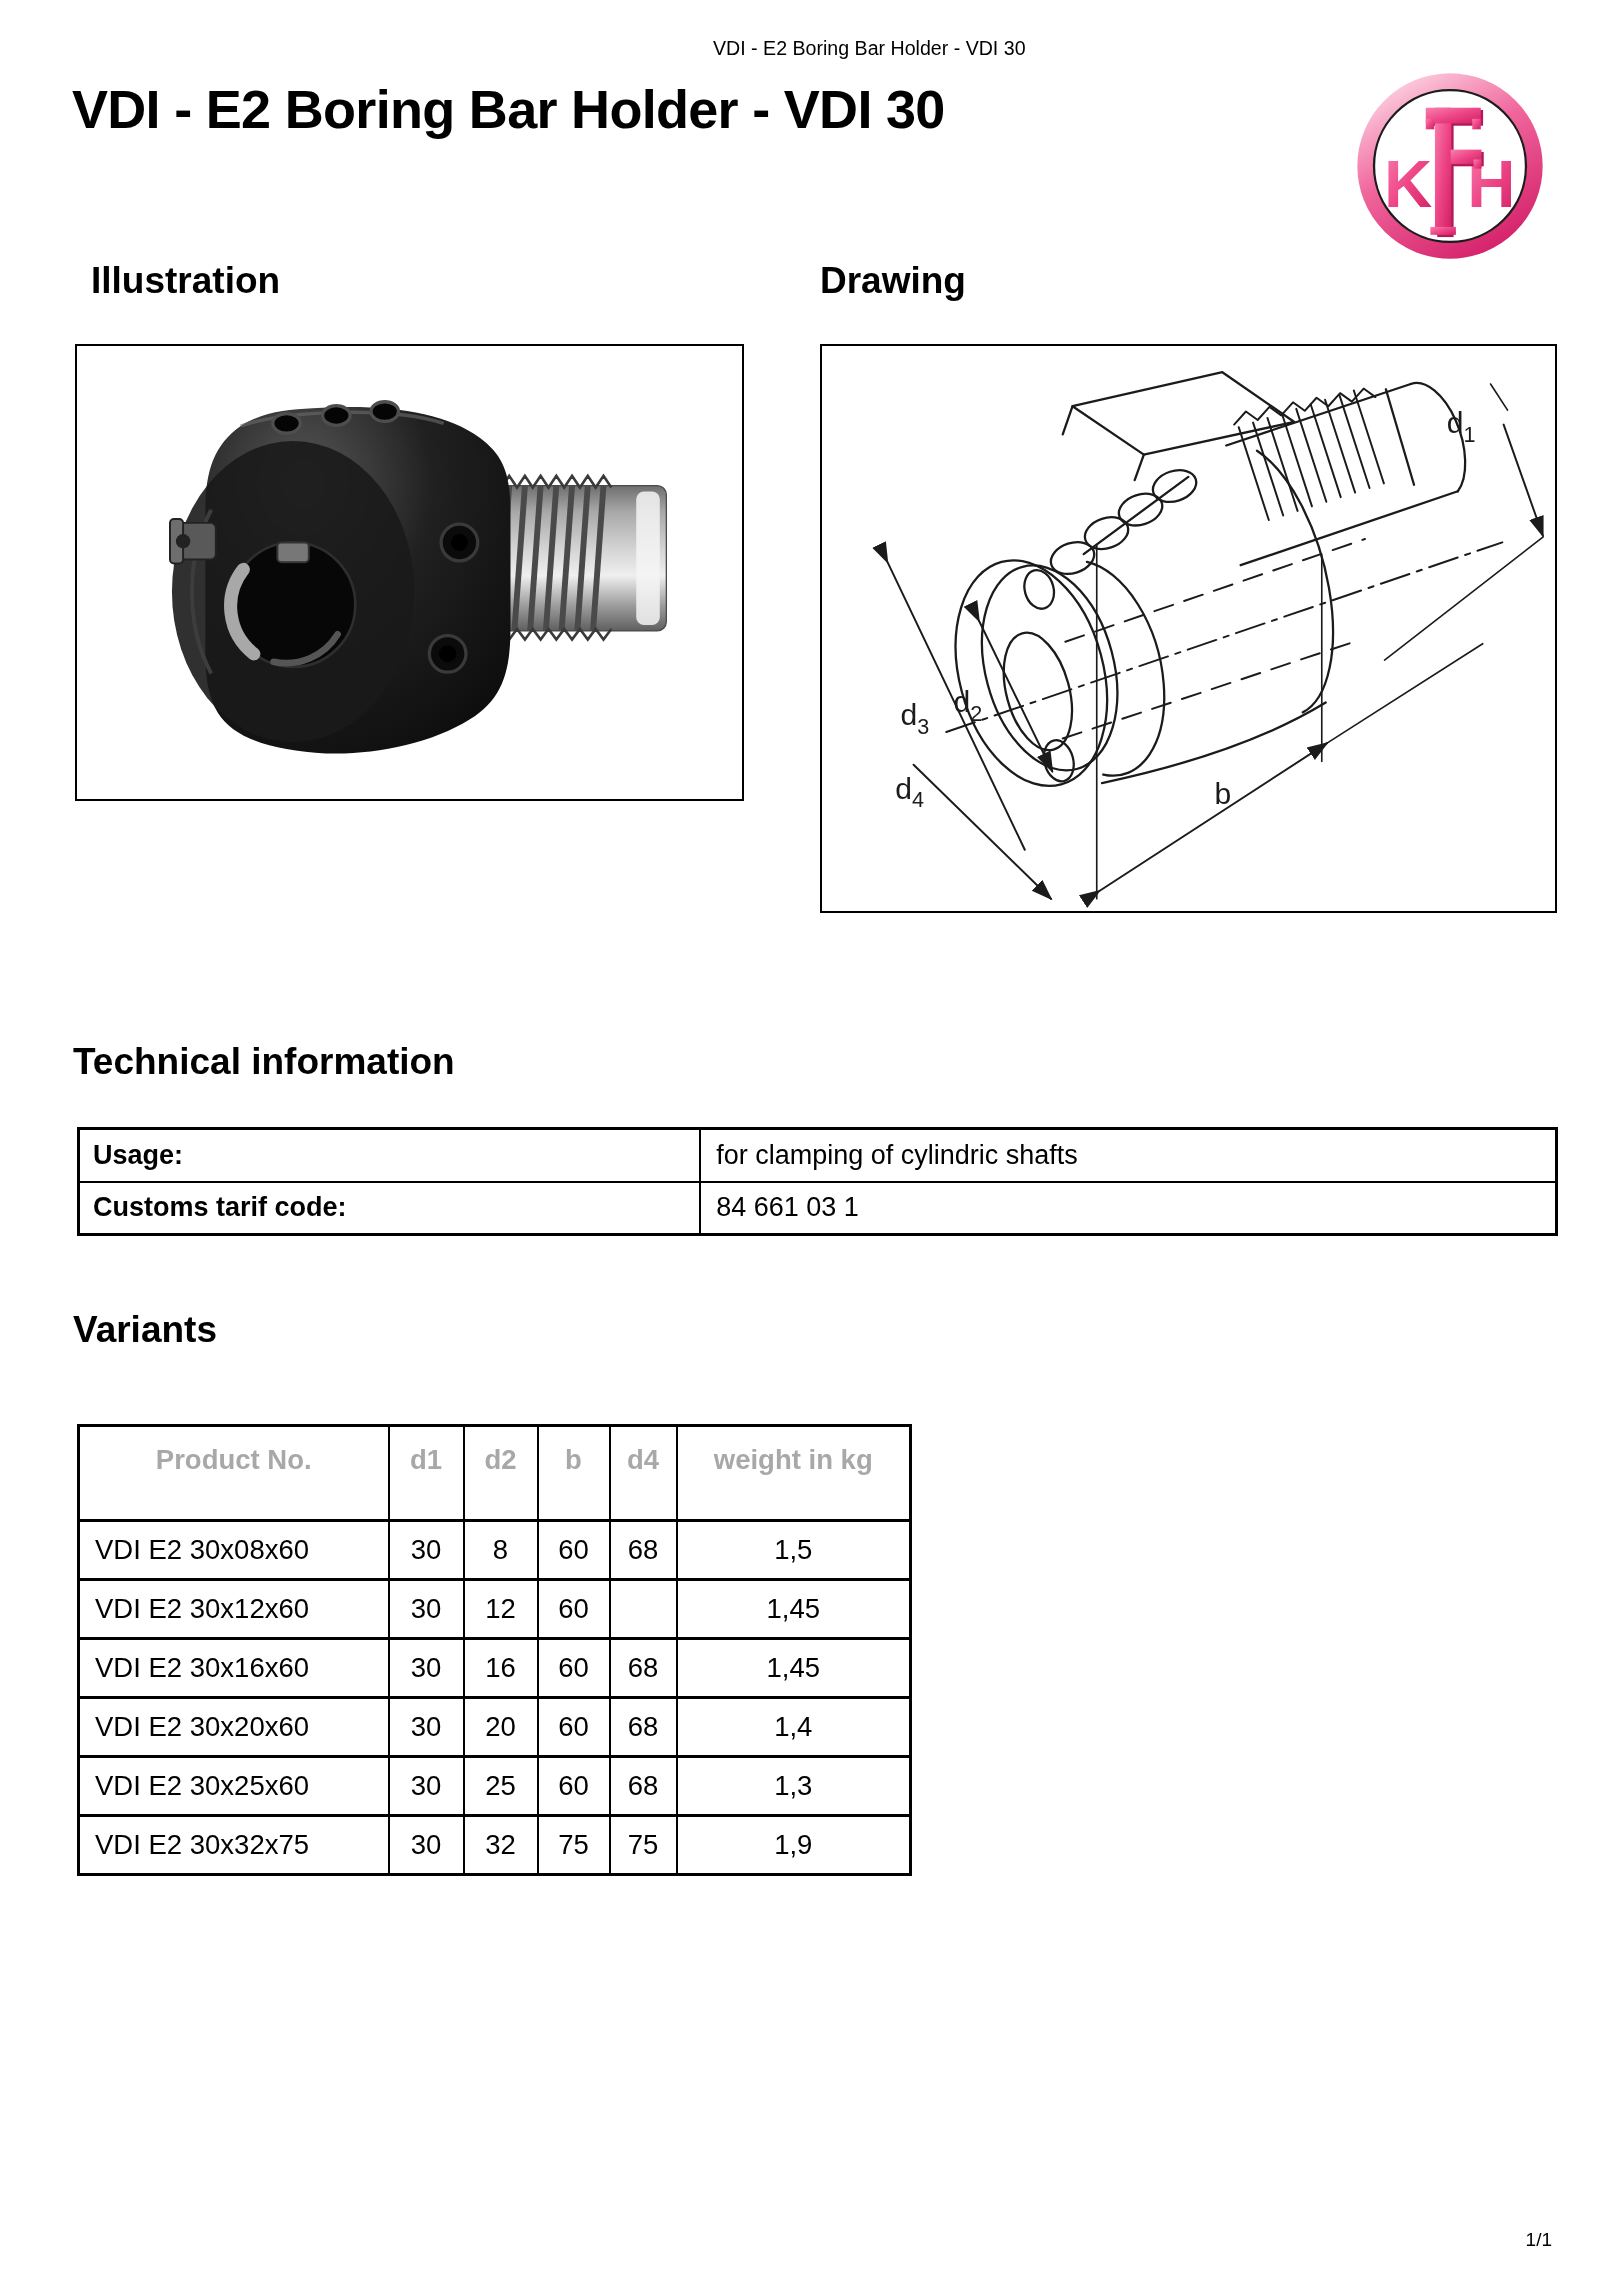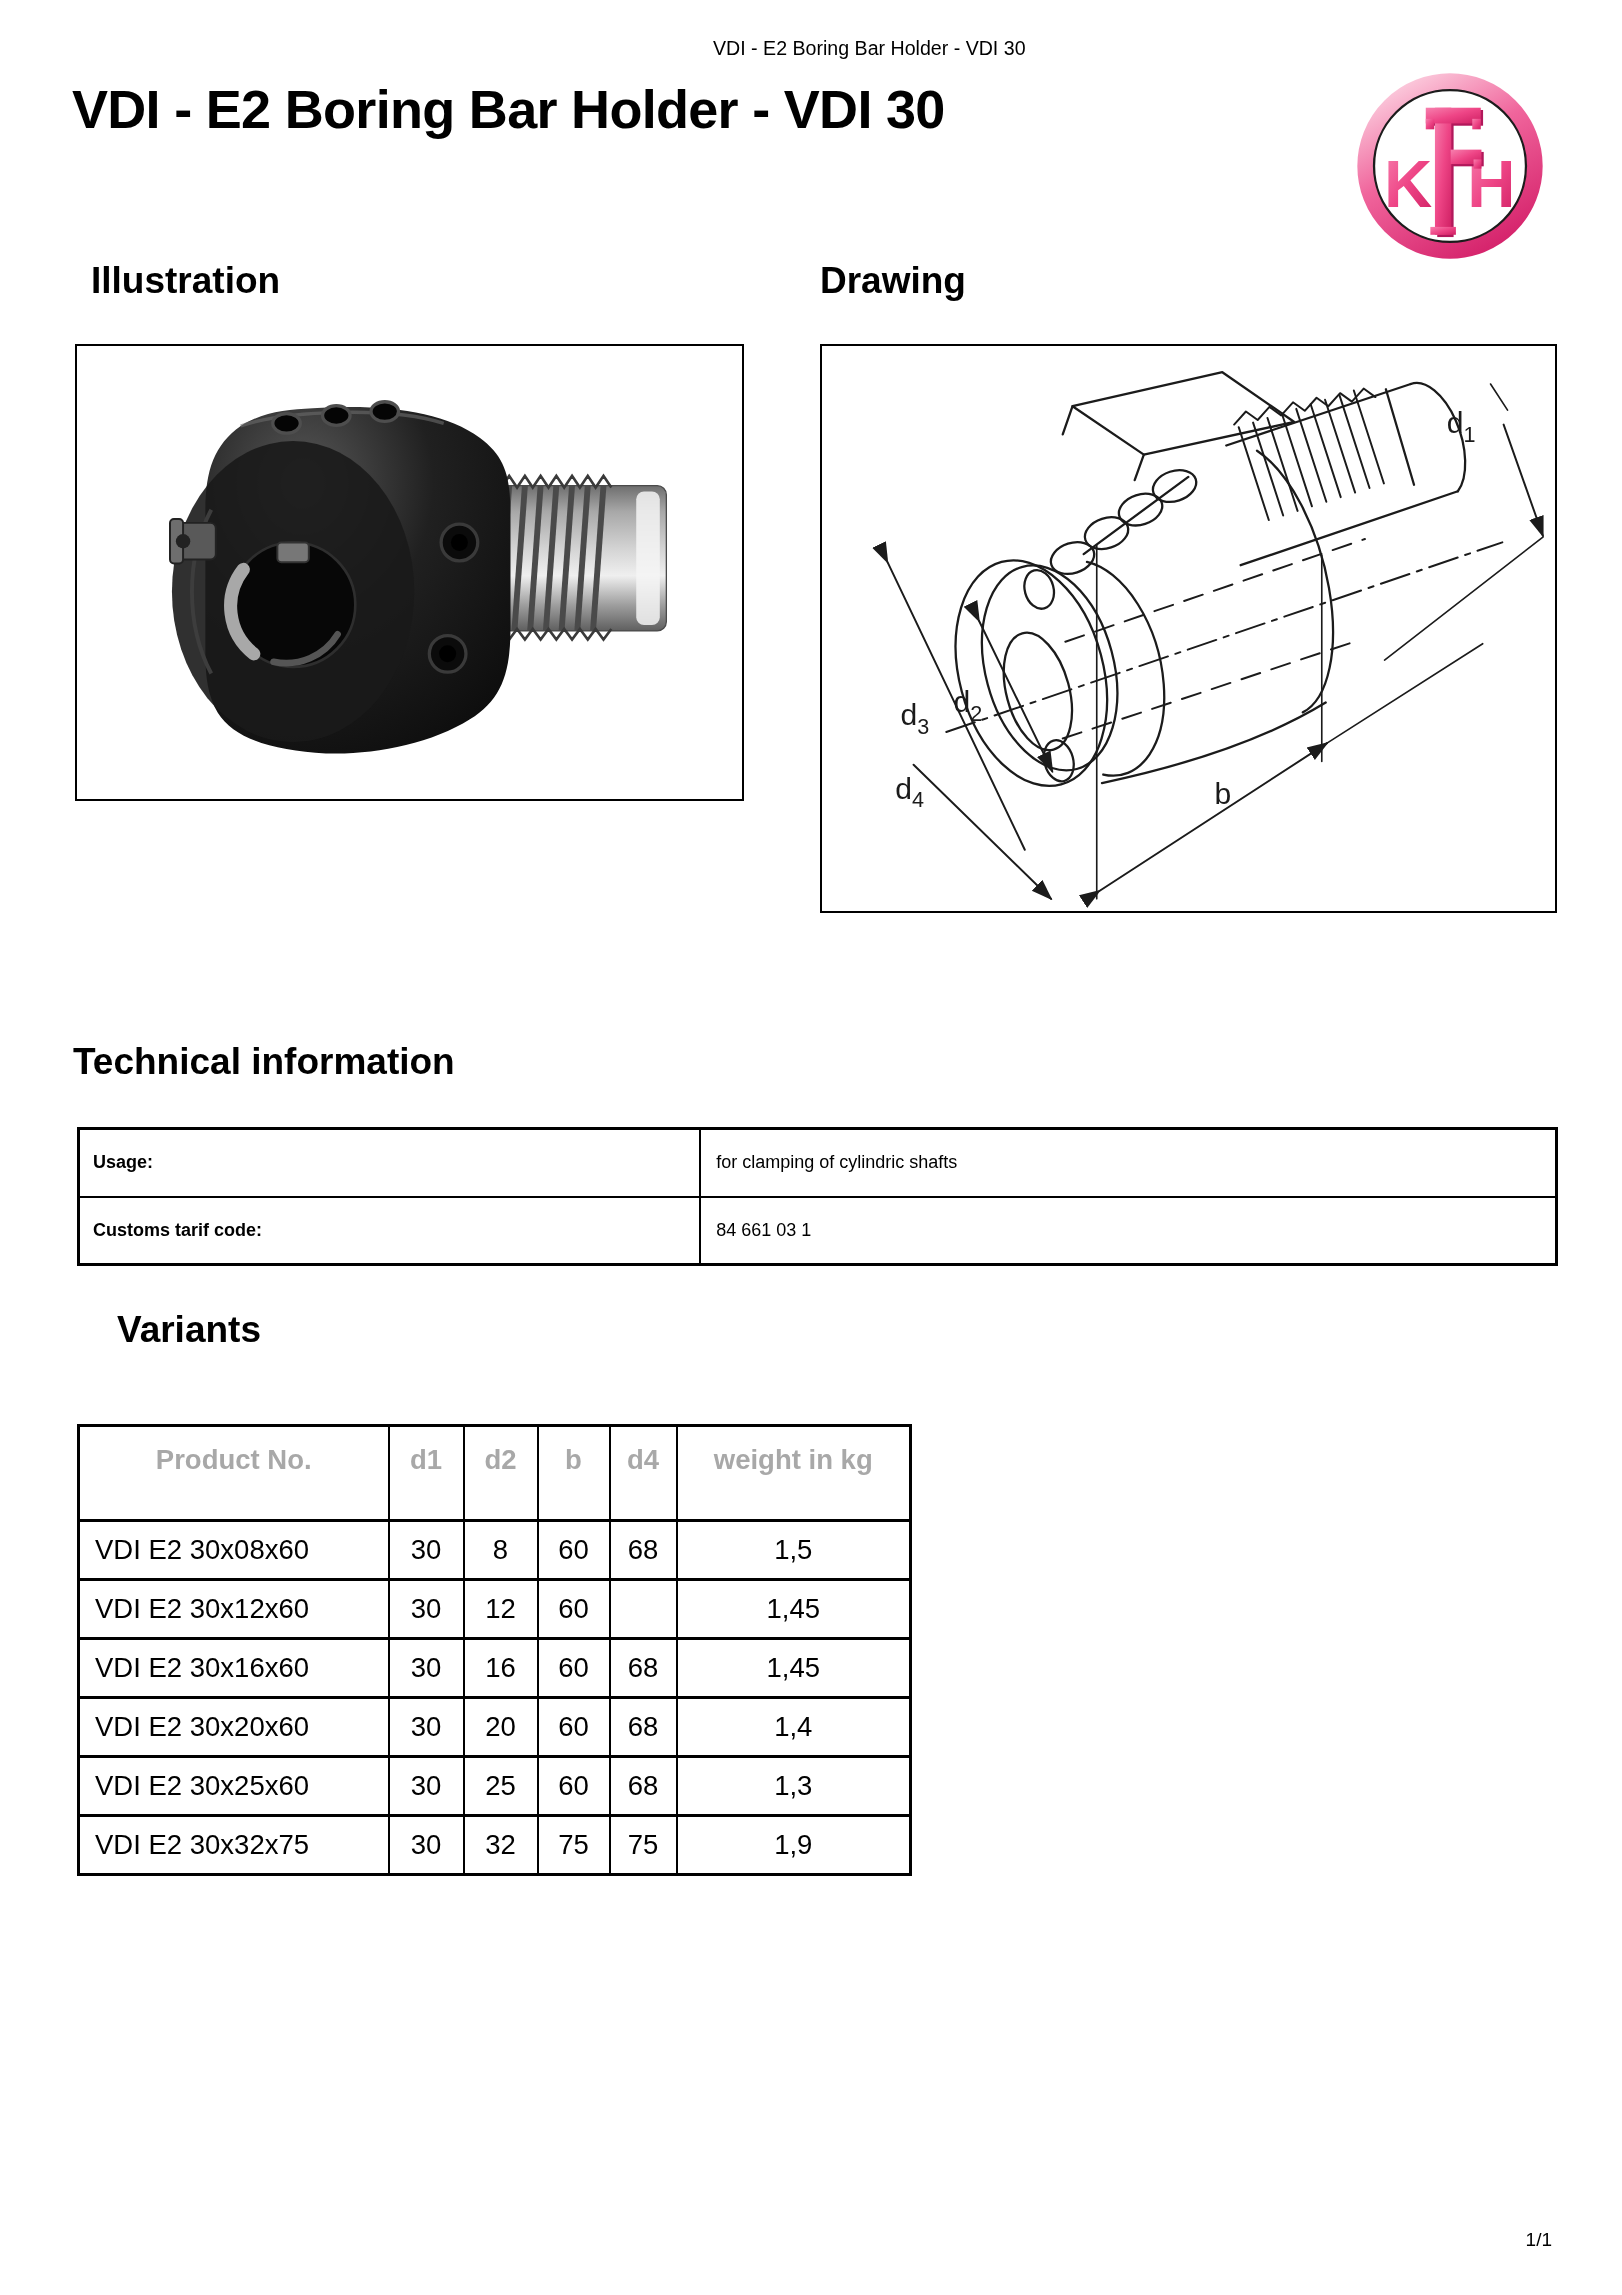--- a/index.html
+++ b/index.html
@@ -14,35 +14,35 @@
     position:absolute;left:72px;top:81px;margin:0;font-size:54px;font-weight:bold;
     line-height:1.05;white-space:nowrap;letter-spacing:-0.7px;
   }
   .logo{position:absolute;left:1357px;top:73px;width:186px;height:186px;}
   .section-heading{
     position:absolute;margin:0;font-size:37px;font-weight:bold;line-height:1.05;white-space:nowrap;
   }
   .sec-illustration{left:76px;top:262px;margin-left:15px;}
   .sec-drawing{left:820px;top:262px;}
   .sec-technical{left:73px;top:1043px;}
-  .sec-variants{left:73px;top:1311px;margin-left:44px;}
+  .sec-variants{left:73px;top:1311px;}
   .illustration-box{
     position:absolute;left:75px;top:344px;width:669px;height:457px;
     border:2.6px solid #000;box-sizing:border-box;background:#fff;
   }
   .drawing-box{
     position:absolute;left:820px;top:344px;width:737px;height:569px;
     border:2.6px solid #000;box-sizing:border-box;background:#fff;
   }
   table{border-collapse:collapse;table-layout:fixed;}
   .tech-table{
     position:absolute;left:77px;top:1127px;width:1481px;border:3.3px solid #000;
   }
   .tech-table td{
-    border:2.6px solid #000;font-size:18px;vertical-align:middle;height:68px;
+    border:2.6px solid #000;font-size:27px;vertical-align:middle;height:53px;
     padding:0 0 0 13px;box-sizing:border-box;
   }
   .tech-table td.lbl{font-weight:bold;width:621px;}
   .tech-table td.val{padding-left:15.7px;margin-left:11px;}
   .variants-table{
     position:absolute;left:77px;top:1424px;width:832px;border:3.3px solid #000;
   }
   .variants-table th,.variants-table td{
     border-left:2px solid #000;border-right:2px solid #000;
     border-top:3.3px solid #000;border-bottom:3.3px solid #000;

